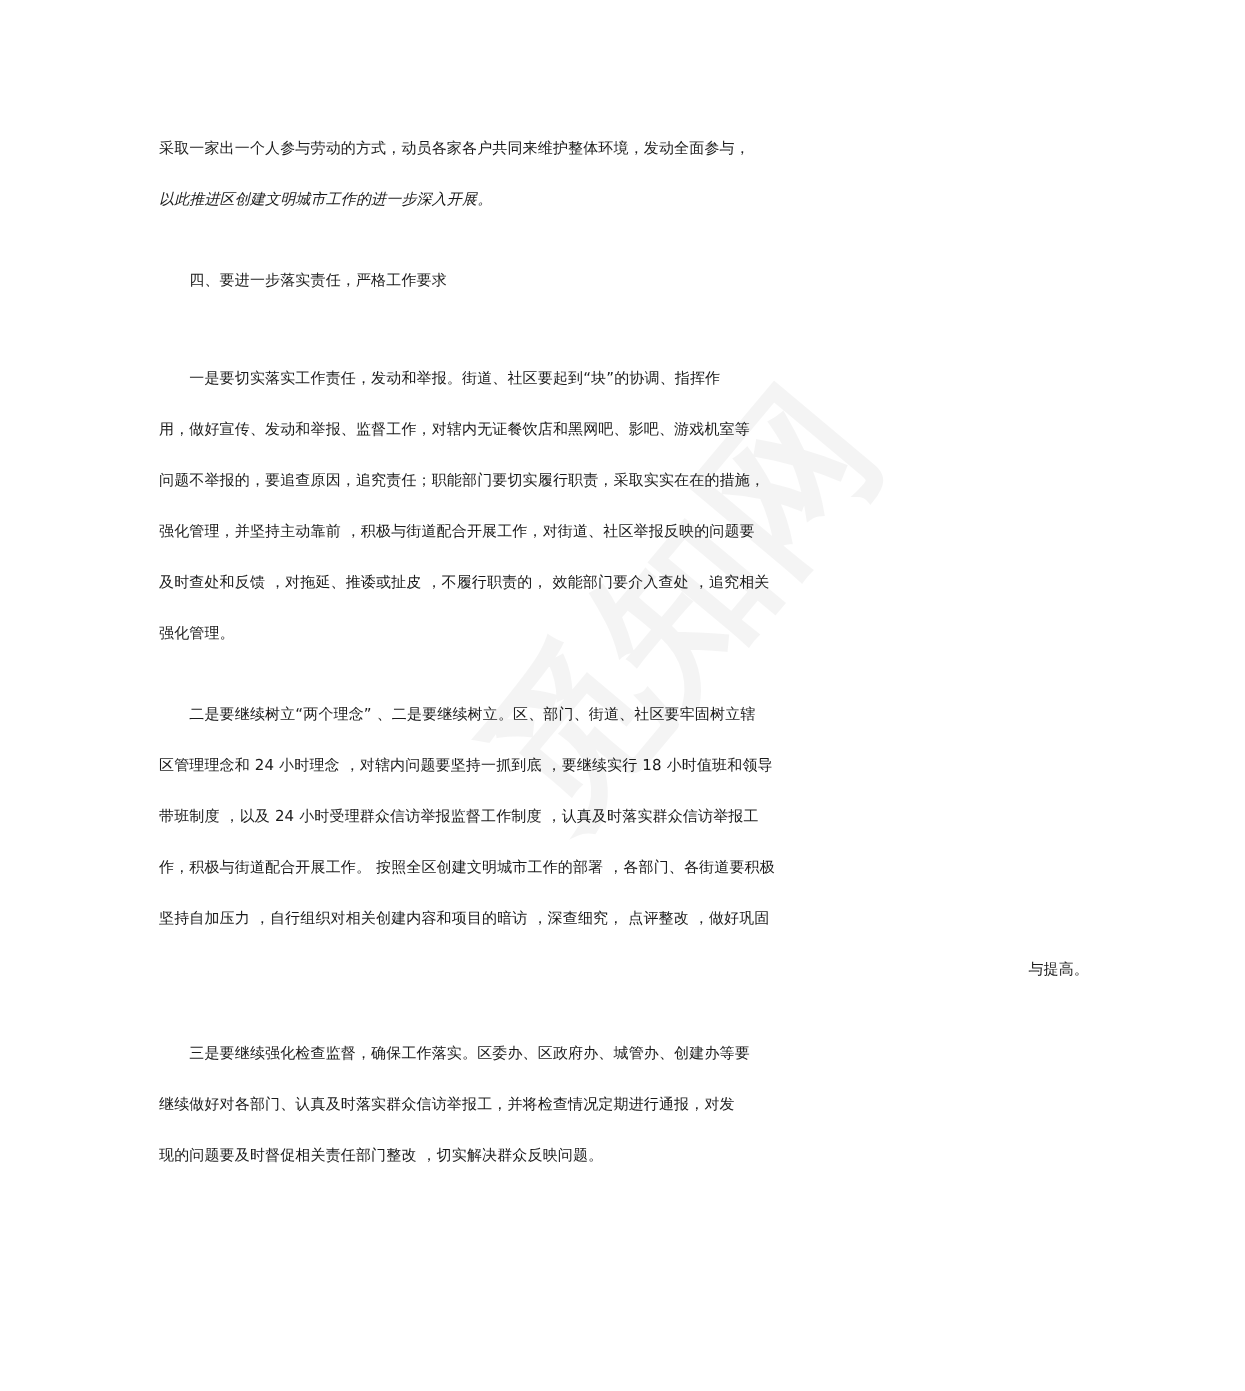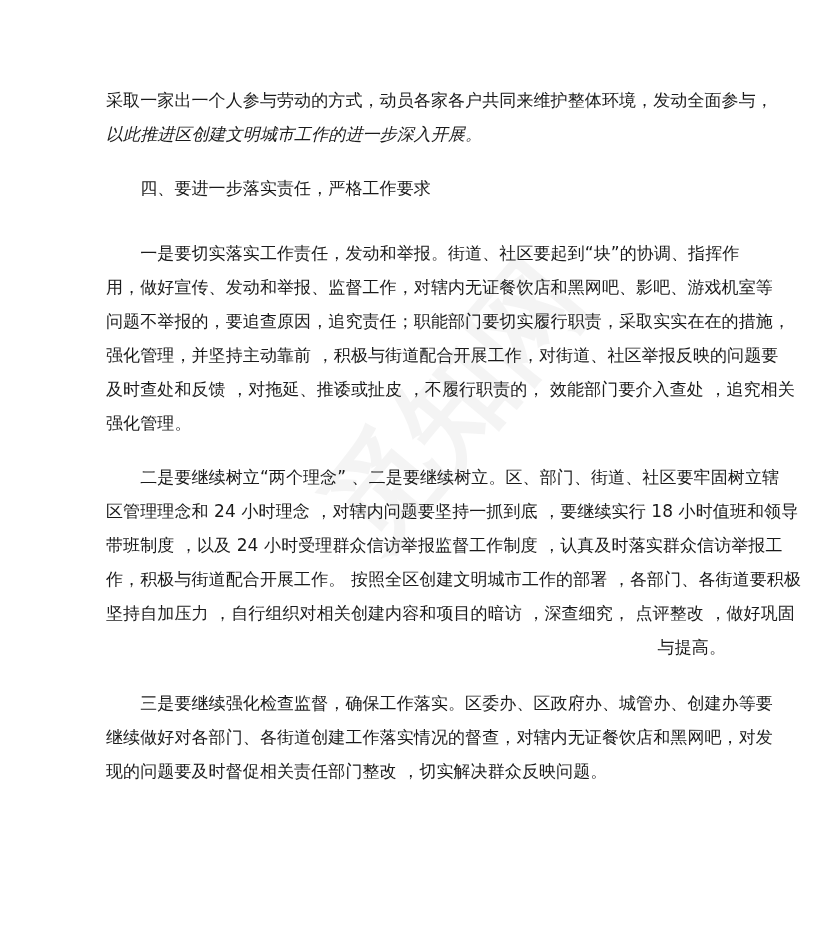--- a/index.html
+++ b/index.html
@@ -19,21 +19,21 @@
     position: absolute;
     left: 0; top: 0;
     width: 830px;
     height: 927px;
     background: #ffffff;
   }
   .line {
     position: absolute;
     left: 106px;
     width: 620px;
-    font-size: 17px;
+    font-size: 10px;
     line-height: 20px;
     white-space: nowrap;
     letter-spacing: 0.1px;
   }
   .watermark {
     position: absolute;
     left: 290px;
     top: 330px;
     font-size: 110px;
     font-weight: bold;
@@ -61,16 +61,16 @@
     <div class="line" style="top: 345px;">强化管理，并坚持主动靠前 ，积极与街道配合开展工作，对街道、社区举报反映的问题要</div>
     <div class="line" style="top: 379px;">及时查处和反馈 ，对拖延、推诿或扯皮 ，不履行职责的，  效能部门要介入查处 ，追究相关</div>
     <div class="line" style="top: 413px;">强化管理。</div>
     <div class="line" style="top: 467px;">　　二是要继续树立“两个理念”  、二是要继续树立。区、部门、街道、社区要牢固树立辖</div>
     <div class="line" style="top: 501px;">区管理理念和 24 小时理念 ，对辖内问题要坚持一抓到底 ，要继续实行 18 小时值班和领导</div>
     <div class="line" style="top: 535px;">带班制度 ，以及 24 小时受理群众信访举报监督工作制度 ，认真及时落实群众信访举报工</div>
     <div class="line" style="top: 569px;">作，积极与街道配合开展工作。  按照全区创建文明城市工作的部署 ，各部门、各街道要积极</div>
     <div class="line" style="top: 603px;">坚持自加压力 ，自行组织对相关创建内容和项目的暗访 ，深查细究，  点评整改 ，做好巩固</div>
     <div class="line" style="top: 637px; text-align: right;">与提高。</div>
     <div class="line" style="top: 693px;">　　三是要继续强化检查监督，确保工作落实。区委办、区政府办、城管办、创建办等要</div>
-    <div class="line" style="top: 727px;">继续做好对各部门、各街道创建工作落实情况的督查，对辖内无证餐饮店和黑网吧，对发</div>
+    <div class="line" style="top: 727px;">继续做好对各部门、认真及时落实群众信访举报工，并将检查情况定期进行通报，对发</div>
     <div class="line" style="top: 761px;">现的问题要及时督促相关责任部门整改 ，切实解决群众反映问题。</div>
   </div>
 </div>
 
 </body></html>

